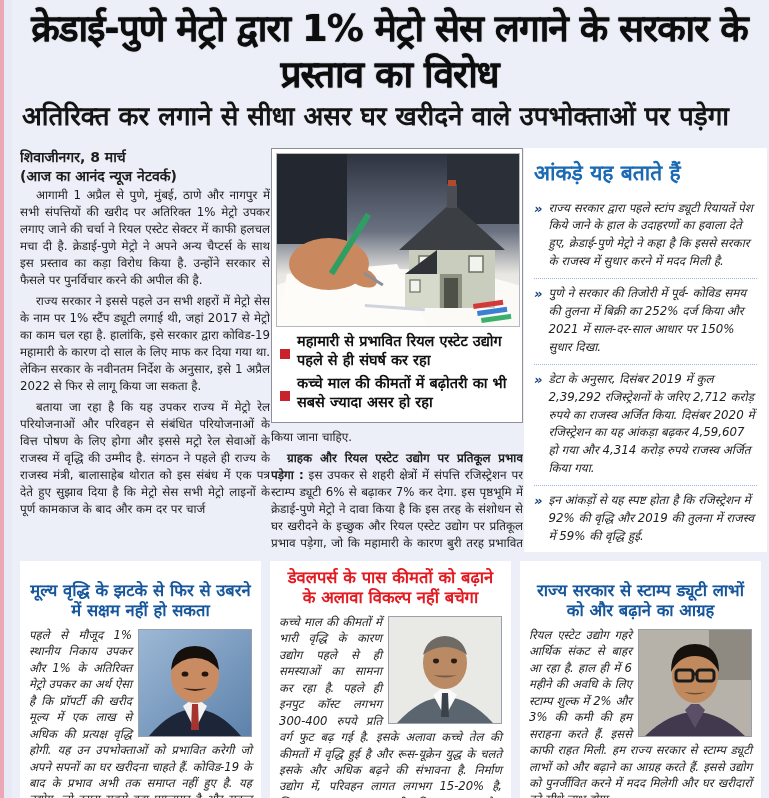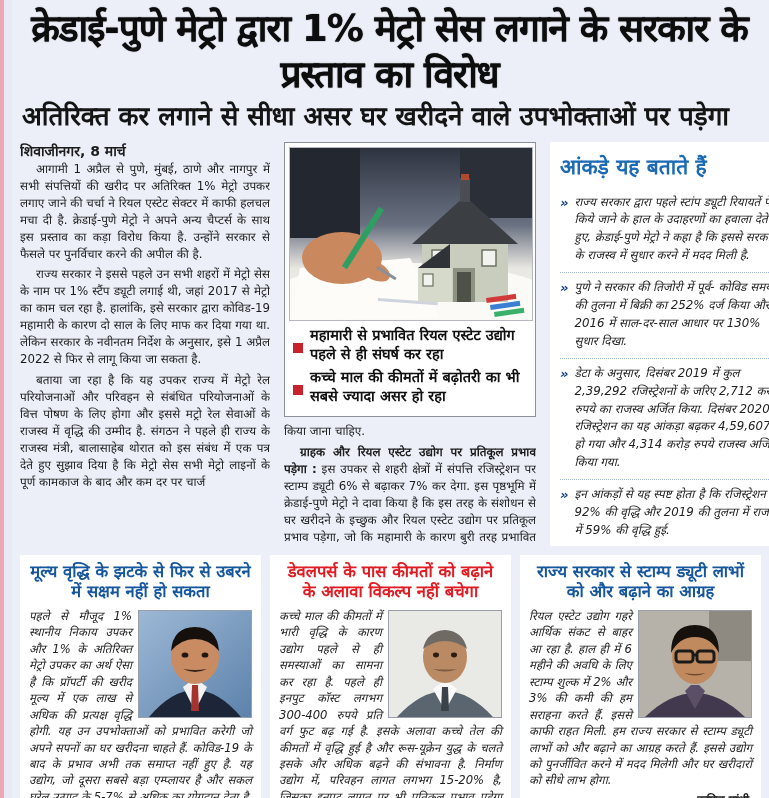--- a/index.html
+++ b/index.html
@@ -20,22 +20,22 @@
     line-height:1.25;
     text-shadow:0 0 1px #0d0d0d;
   }
   .subheadline{
     margin:2px 14px 0 10px;
     font-size:26px;font-weight:600;color:#141414;line-height:1.2;
   }
 
   
   .main-grid{
-    display:grid;grid-template-columns:250px 252px 243px;column-gap:14px;
-    margin:10px 6px 0 8px;height:404px;
+    display:grid;grid-template-columns:250px 252px 243px;column-gap:1px;
+    margin:16px 6px 0 8px;height:404px;
   }
   .col{overflow:hidden;}
   .dateline{font-weight:bold;font-size:14px;line-height:1.35;}
   .agency{font-weight:bold;font-size:14px;line-height:1.35;margin-bottom:2px;}
   .bodytext{font-size:11.8px;line-height:1.44;text-align:justify;margin:0 0 4px 0;}
   .bodytext .indent{display:inline-block;width:16px;}
 
   
   .photo-box{border:1px solid #8d9099;background:#fff;padding:4px;margin-bottom:6px;}
   .photo-frame{border:1px solid #b5b8c0;height:172px;overflow:hidden;display:block;}
@@ -60,40 +60,41 @@
   .stats-item:last-child{border-bottom:none;}
   .stats-item .arrows{color:#123f7c;font-weight:bold;font-size:13px;margin-right:6px;flex:none;line-height:1.4;}
 
   
   .bottom-grid{
     display:grid;grid-template-columns:1fr 1fr 1fr;column-gap:9px;
     margin:9px 8px 0 8px;
   }
   .quote-box{background:#fff;padding:7px 9px;height:272px;overflow:hidden;box-sizing:border-box;}
   .quote-title{font-weight:bold;font-size:16.5px;line-height:1.22;text-align:center;margin:0 0 6px 0;}
-  .t-blue{color:#15569c;}
+  .t-blue{color:#15569c;margin-top:13px;}
   .t-red{color:#e11b22;}
   .quote-body{font-style:italic;font-size:11.6px;line-height:1.42;text-align:justify;color:#222;}
   .portrait{float:right;width:112px;height:106px;margin:2px 0 4px 6px;border:1px solid #9aa0ab;display:block;}
   .attrib{font-style:italic;font-weight:bold;font-size:12px;text-align:right;margin-top:2px;}
 </style>
 </head>
 <body>
 
 <div class="clip-edge"></div>
 <div class="rightmargin"></div>
 <div class="page">
 
   <div class="headline">क्रेडाई-पुणे मेट्रो द्वारा 1% मेट्रो सेस लगाने के सरकार के प्रस्ताव का विरोध</div>
   <div class="subheadline">अतिरिक्त कर लगाने से सीधा असर घर खरीदने वाले उपभोक्ताओं पर पड़ेगा</div>
 
   <div class="main-grid">
 
     <div class="col">
       <div class="dateline">शिवाजीनगर, 8 मार्च</div>
+      <div class="agency">(आज का आनंद न्यूज नेटवर्क)</div>
       <p class="bodytext"><span class="indent"></span><span>आगामी 1 अप्रैल से पुणे, मुंबई, ठाणे और नागपुर में सभी संपत्तियों की खरीद पर अतिरिक्त 1% मेट्रो उपकर लगाए जाने की चर्चा ने रियल एस्टेट सेक्टर में काफी हलचल मचा दी है. क्रेडाई-पुणे मेट्रो ने अपने अन्य चैप्टर्स के साथ इस प्रस्ताव का कड़ा विरोध किया है. उन्होंने सरकार से फैसले पर पुनर्विचार करने की अपील की है.</span></p>
       <p class="bodytext"><span class="indent"></span><span>राज्य सरकार ने इससे पहले उन सभी शहरों में मेट्रो सेस के नाम पर 1% स्टैंप ड्यूटी लगाई थी, जहां 2017 से मेट्रो का काम चल रहा है. हालांकि, इसे सरकार द्वारा कोविड-19 महामारी के कारण दो साल के लिए माफ कर दिया गया था. लेकिन सरकार के नवीनतम निर्देश के अनुसार, इसे 1 अप्रैल 2022 से फिर से लागू किया जा सकता है.</span></p>
       <p class="bodytext"><span class="indent"></span><span>बताया जा रहा है कि यह उपकर राज्य में मेट्रो रेल परियोजनाओं और परिवहन से संबंधित परियोजनाओं के वित्त पोषण के लिए होगा और इससे मट्रो रेल सेवाओं के राजस्व में वृद्धि की उम्मीद है. संगठन ने पहले ही राज्य के राजस्व मंत्री, बालासाहेब थोरात को इस संबंध में एक पत्र देते हुए सुझाव दिया है कि मेट्रो सेस सभी मेट्रो लाइनों के पूर्ण कामकाज के बाद और कम दर पर चार्ज</span></p>
     </div>
 
     <div class="col">
       <div class="photo-box">
         <svg class="photo-frame" viewBox="0 0 242 172" preserveAspectRatio="none">
           <defs>
             <linearGradient id="bgfade" x1="0" y1="0" x2="0" y2="1">
@@ -148,21 +149,21 @@
 
     <div class="col">
       <div class="stats-box">
         <div class="stats-title">आंकड़े यह बताते हैं</div>
         <div class="stats-item">
           <span class="arrows">»</span>
           <span>राज्य सरकार द्वारा पहले स्टांप ड्यूटी रियायतें पेश किये जाने के हाल के उदाहरणों का हवाला देते हुए, क्रेडाई-पुणे मेट्रो ने कहा है कि इससे सरकार के राजस्व में सुधार करने में मदद मिली है.</span>
         </div>
         <div class="stats-item">
           <span class="arrows">»</span>
-          <span>पुणे ने सरकार की तिजोरी में पूर्व- कोविड समय की तुलना में बिक्री का 252% दर्ज किया और 2016 में साल-दर-साल आधार पर 130% सुधार दिखा.</span>
+          <span>पुणे ने सरकार की तिजोरी में पूर्व- कोविड समय की तुलना में बिक्री का 252% दर्ज किया और 2021 में साल-दर-साल आधार पर 150% सुधार दिखा.</span>
         </div>
         <div class="stats-item">
           <span class="arrows">»</span>
           <span>डेटा के अनुसार, दिसंबर 2019 में कुल 2,39,292 रजिस्ट्रेशनों के जरिए 2,712 करोड़ रुपये का राजस्व अर्जित किया. दिसंबर 2020 में रजिस्ट्रेशन का यह आंकड़ा बढ़कर 4,59,607 हो गया और 4,314 करोड़ रुपये राजस्व अर्जित किया गया.</span>
         </div>
         <div class="stats-item">
           <span class="arrows">»</span>
           <span>इन आंकड़ों से यह स्पष्ट होता है कि रजिस्ट्रेशन में 92% की वृद्धि और 2019 की तुलना में राजस्व में 59% की वृद्धि हुई.</span>
         </div>
       </div>

